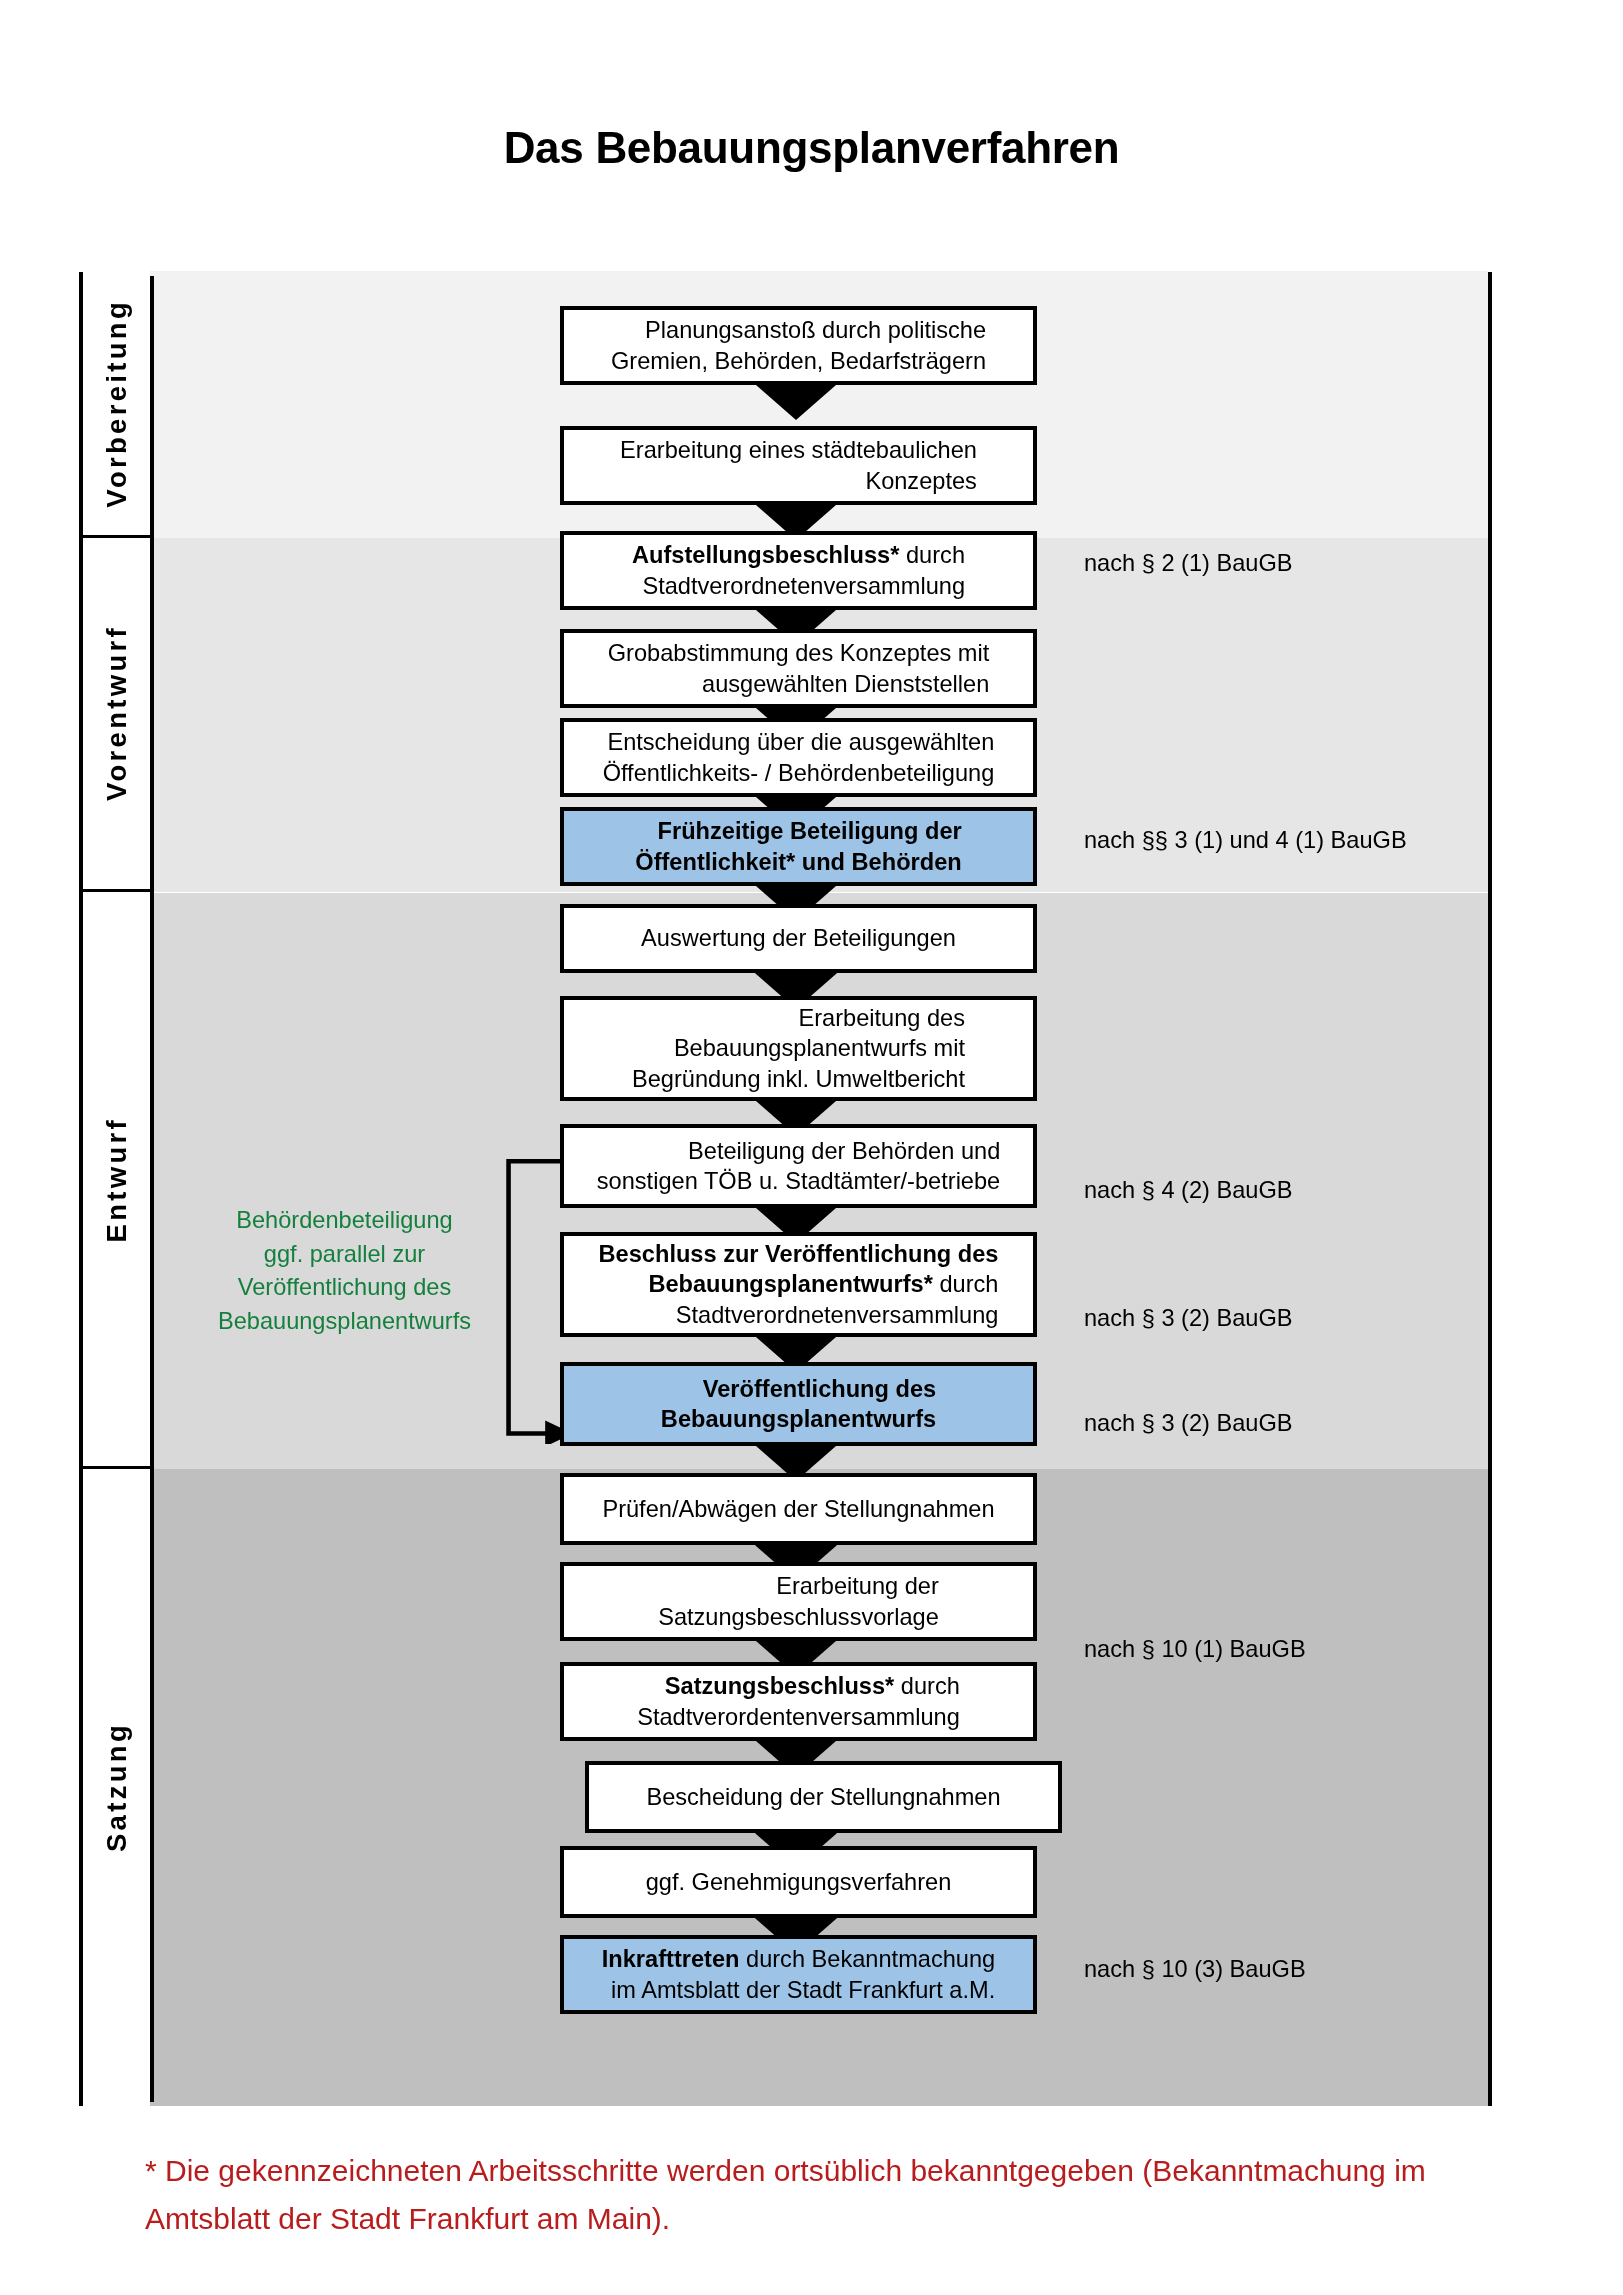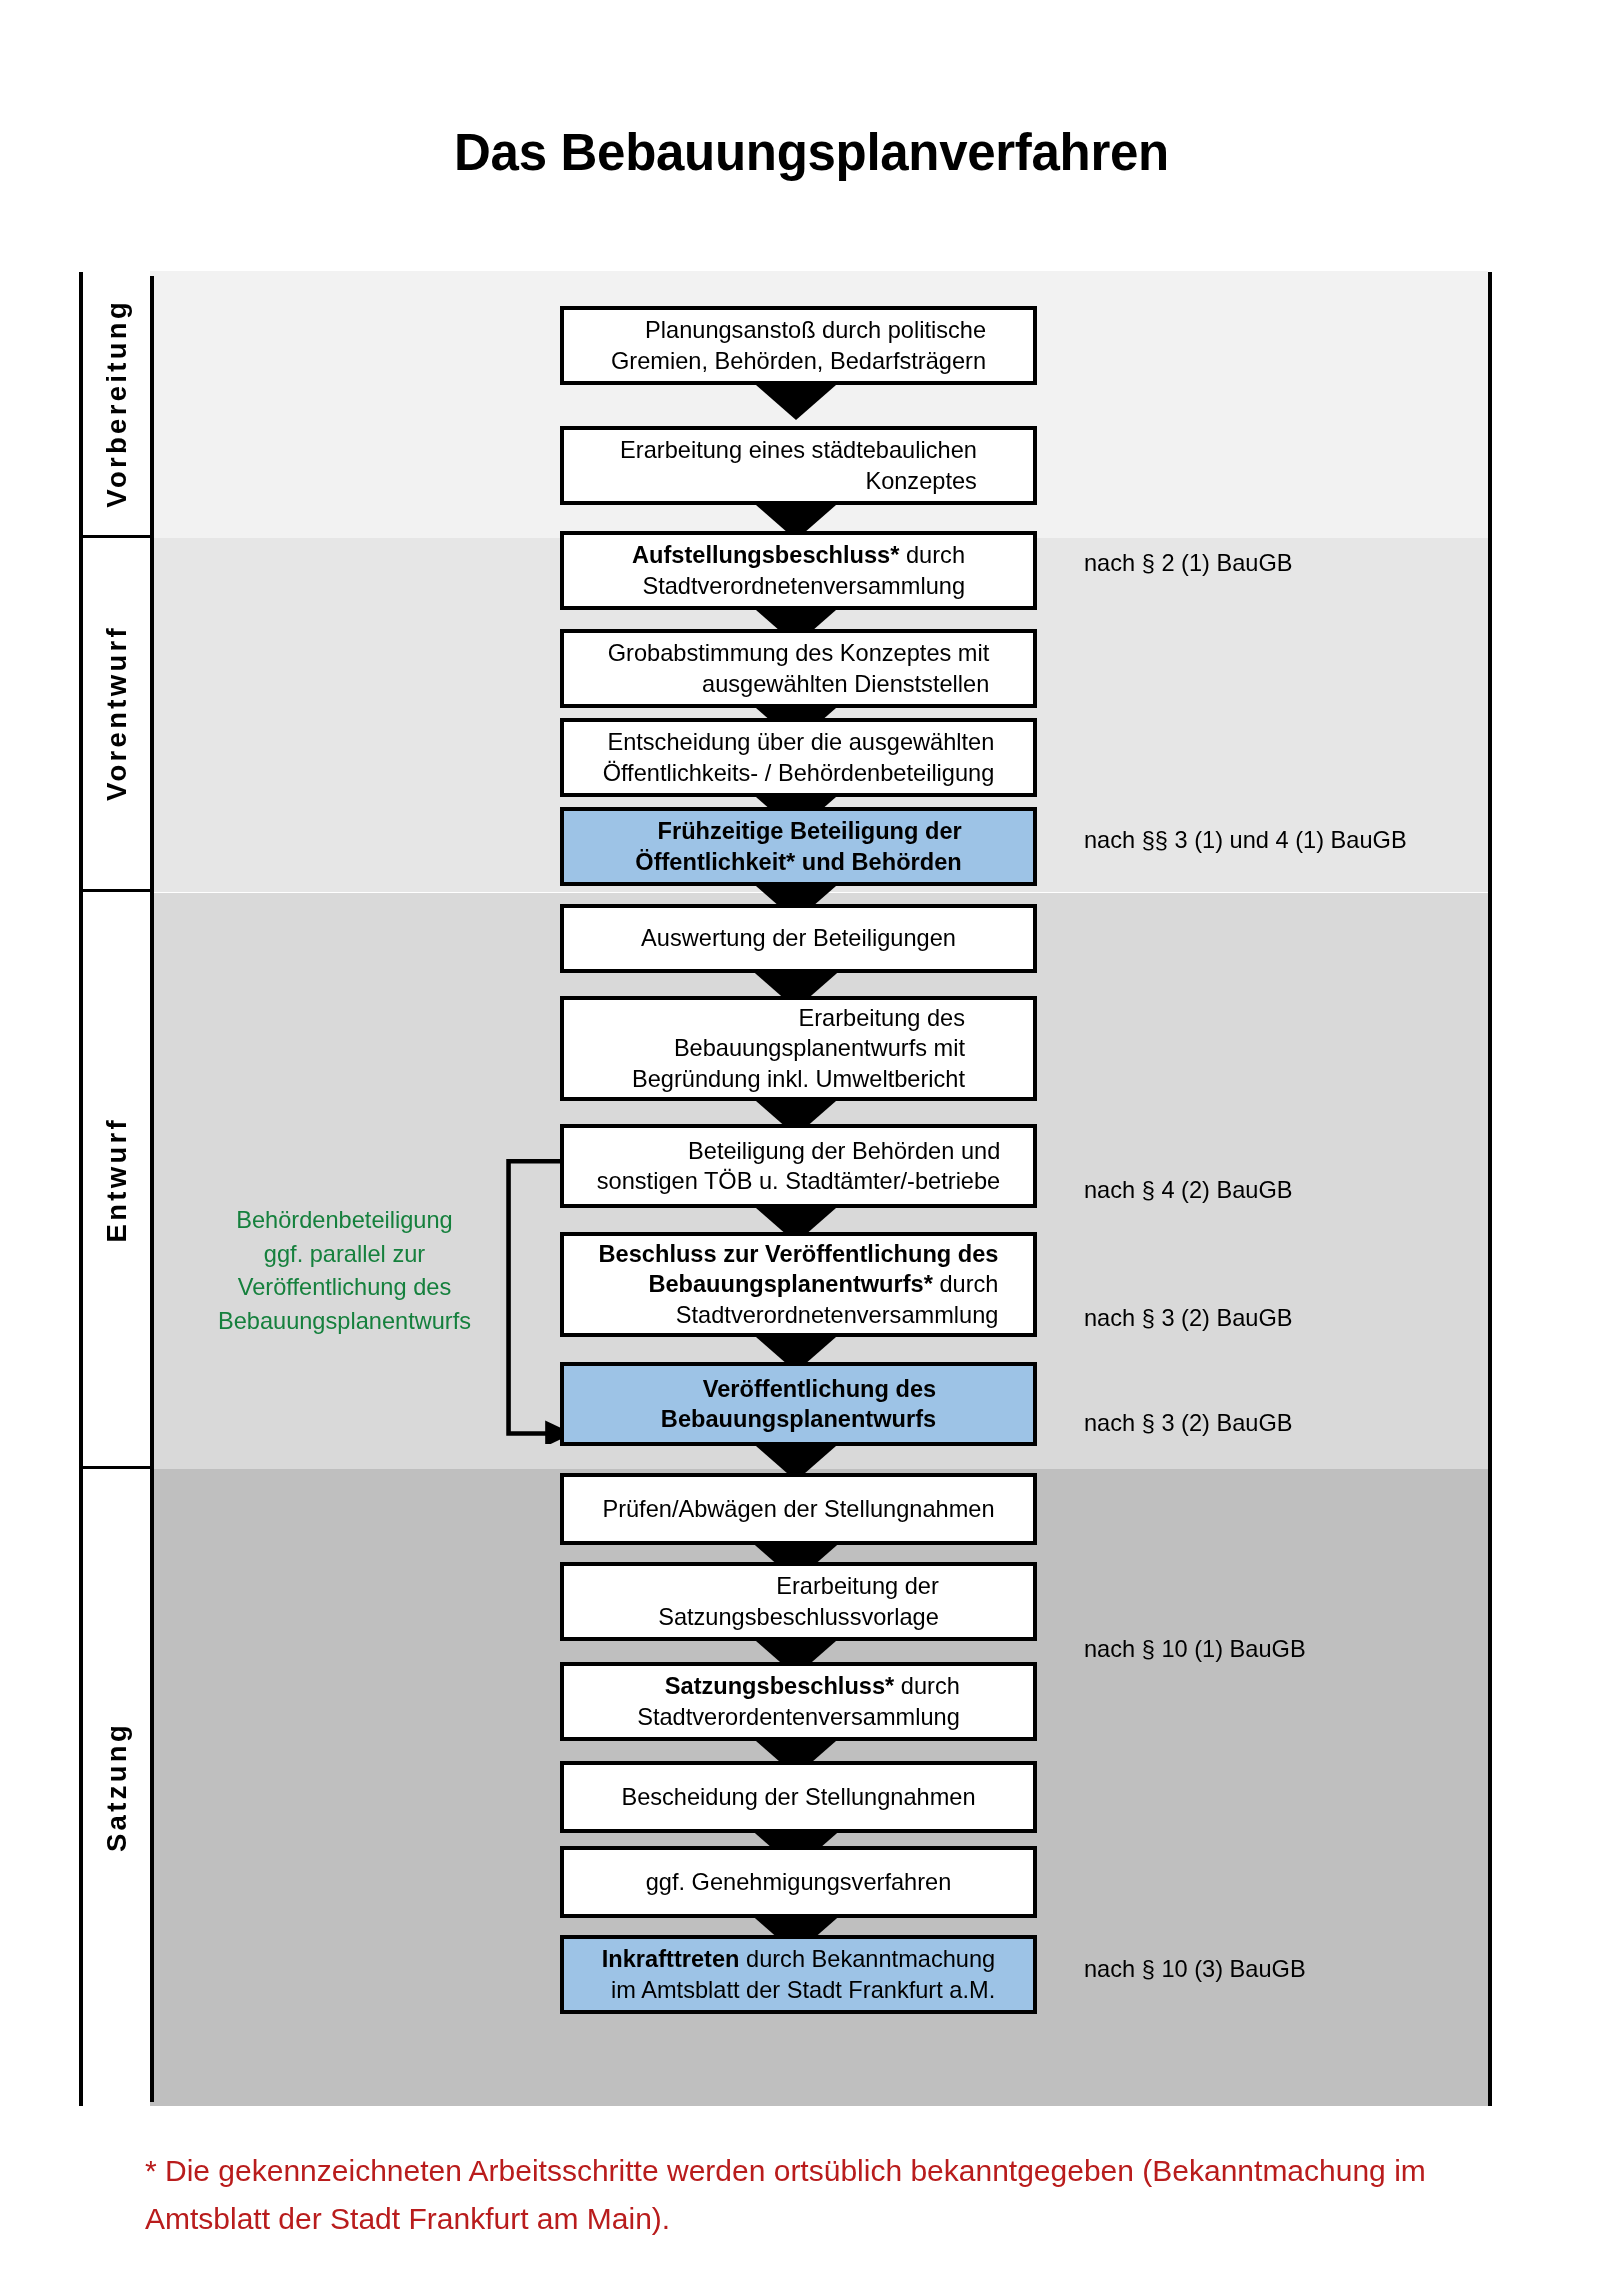--- a/index.html
+++ b/index.html
@@ -18,21 +18,21 @@
   
   #title-block {
     position: absolute;
     left: 0; top: 0;
     width: 1623px;
     text-align: center;
   }
   #main-title {
     margin: 0;
     padding-top: 123px;
-    font-size: 51px;
+    font-size: 44px;
     font-weight: bold;
     letter-spacing: -0.3px;
     color: #000;
   }
   #sub-title {
     margin: 0;
     padding-top: 31px;
     font-size: 29px;
     font-weight: bold;
     color: #000;
@@ -326,21 +326,21 @@
           <div>Erarbeitung der</div>
           <div>Satzungsbeschlussvorlage</div>
         </div>
       </div>
       <div class="flow-box" style="top: 1386px; height: 79px;">
         <div class="box-text">
           <div><span class="bold">Satzungsbeschluss*</span> durch</div>
           <div>Stadtverordentenversammlung</div>
         </div>
       </div>
-      <div class="flow-box" style="top: 1485px; height: 72px;">
+      <div class="flow-box" style="top: 1485px; height: 72px; margin-left: 25px;">
         <div class="box-text">
           <div>Bescheidung der Stellungnahmen</div>
         </div>
       </div>
       <div class="flow-box" style="top: 1570px; height: 72px;">
         <div class="box-text">
           <div>ggf. Genehmigungsverfahren</div>
         </div>
       </div>
       <div class="flow-box highlight" style="top: 1659px; height: 79px;">

